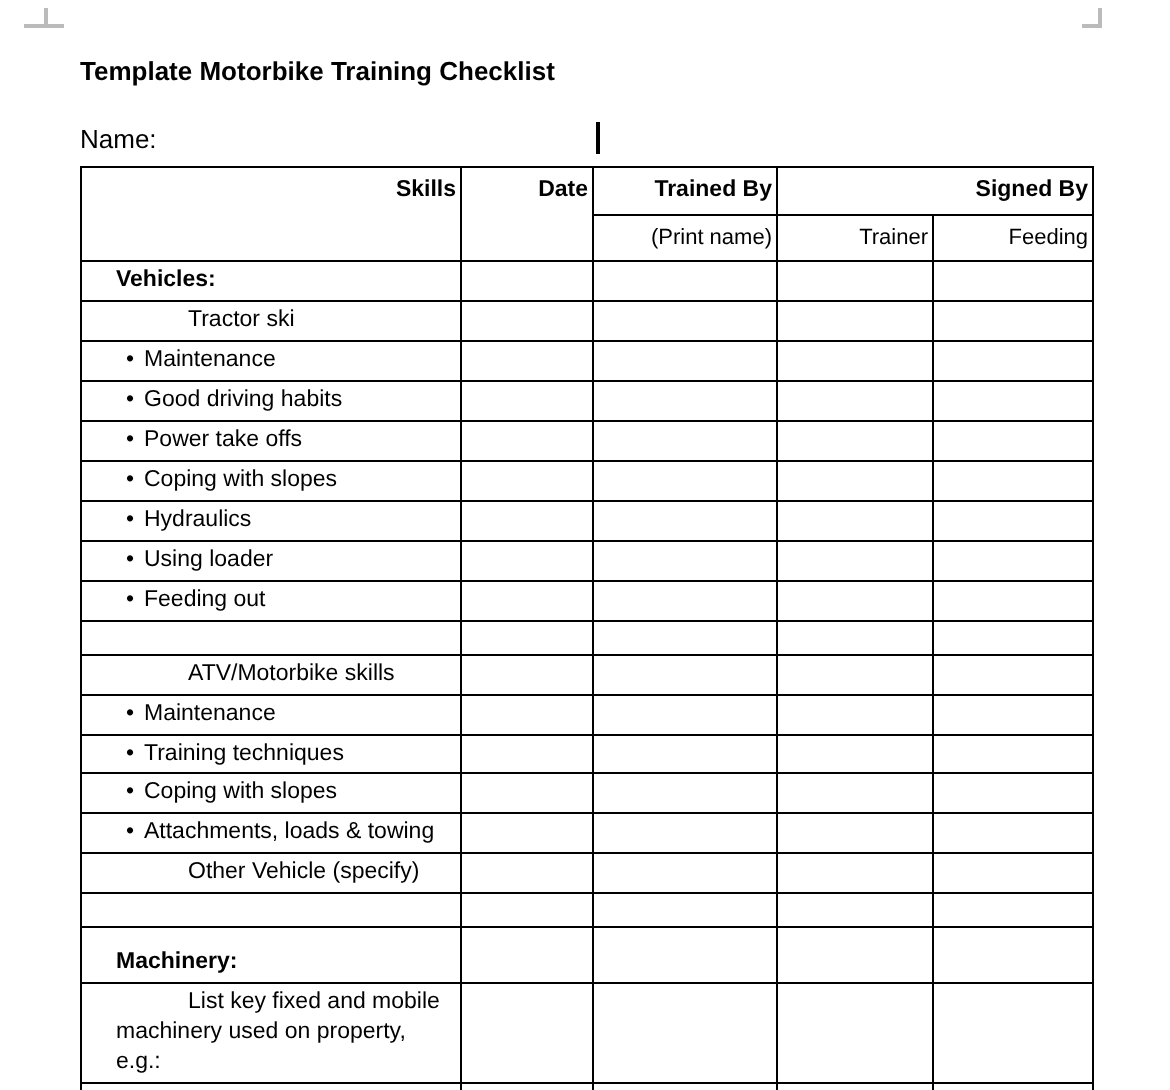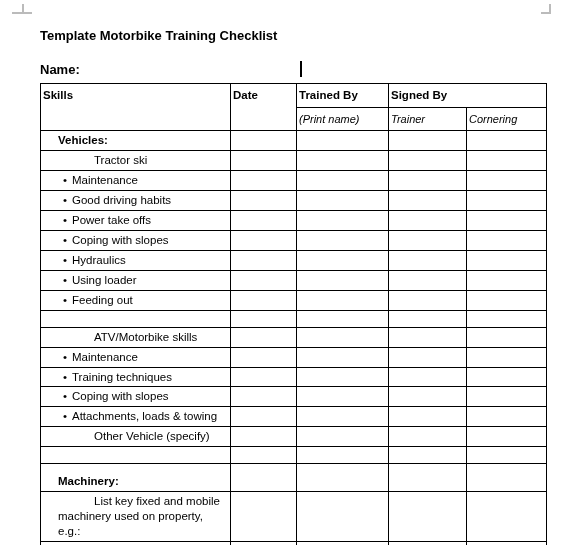--- a/index.html
+++ b/index.html
@@ -17,21 +17,21 @@
   
   .corner { position:absolute; }
   .corner span { position:absolute; background:#bbb; }
   .doc-title {
     font-weight: bold;
     font-size: 13px;
     margin: 28px 0 18px 40px;
   }
   .name-row {
     margin: 0 0 6px 40px;
-    font-weight: bold;
+    font-weight: normal;
     font-size: 13px;
     display: flex;
     align-items: flex-end;
   }
   .name-row .cursor {
     display:inline-block;
     width: 2px;
     height: 16px;
     background: #000;
     margin-left: 220px;
@@ -46,21 +46,21 @@
   th, td {
     border: 1px solid #000;
     padding: 2px 4px;
     vertical-align: top;
     font-size: 11.5px;
     line-height: 1.3;
     height: 17px;
   }
   th {
     font-weight: bold;
-    text-align: left;
+    text-align: right;
     padding: 4px 2px;
   }
   .col-skills { width: 190px; }
   .col-date { width: 66px; }
   .col-trainedby { width: 92px; }
   .col-trainer { width: 78px; }
   .col-employee { width: 80px; }
   .section-head { font-weight: bold; }
   .sub-head { font-weight: normal; margin-left: 36px; }
   .bullet-cell { padding-left: 17px; }
@@ -69,21 +69,20 @@
     align-items: flex-start;
   }
   .bullet-dot {
     width: 14px;
     text-align: center;
     flex-shrink: 0;
   }
   .signed-sub th {
     font-weight: normal;
     font-size: 11px;
-    font-style: italic;
   }
   .print-name { font-weight: normal; font-size: 11px; }
   .spacer-row td { height: 17px; }
   .tall td { height: 28px; vertical-align: bottom; }
 </style>
 </head>
 <body>
 
 <div class="corner" style="top:4px; left:12px;">
   <span style="top:8px; left:0; width:12px; height:2px;"></span>
@@ -116,21 +115,21 @@
   <thead>
     <tr>
       <th rowspan="2">Skills</th>
       <th rowspan="2">Date</th>
       <th>Trained By</th>
       <th colspan="2">Signed By</th>
     </tr>
     <tr class="signed-sub">
       <th class="print-name">(Print name)</th>
       <th>Trainer</th>
-      <th>Cornering</th>
+      <th>Feeding</th>
     </tr>
   </thead>
   <tbody id="tbody">
       <tr>
         <td class="bullet-cell"><span class="section-head">Vehicles:</span></td>
         <td></td>
         <td></td>
         <td></td>
         <td></td>
       </tr>

